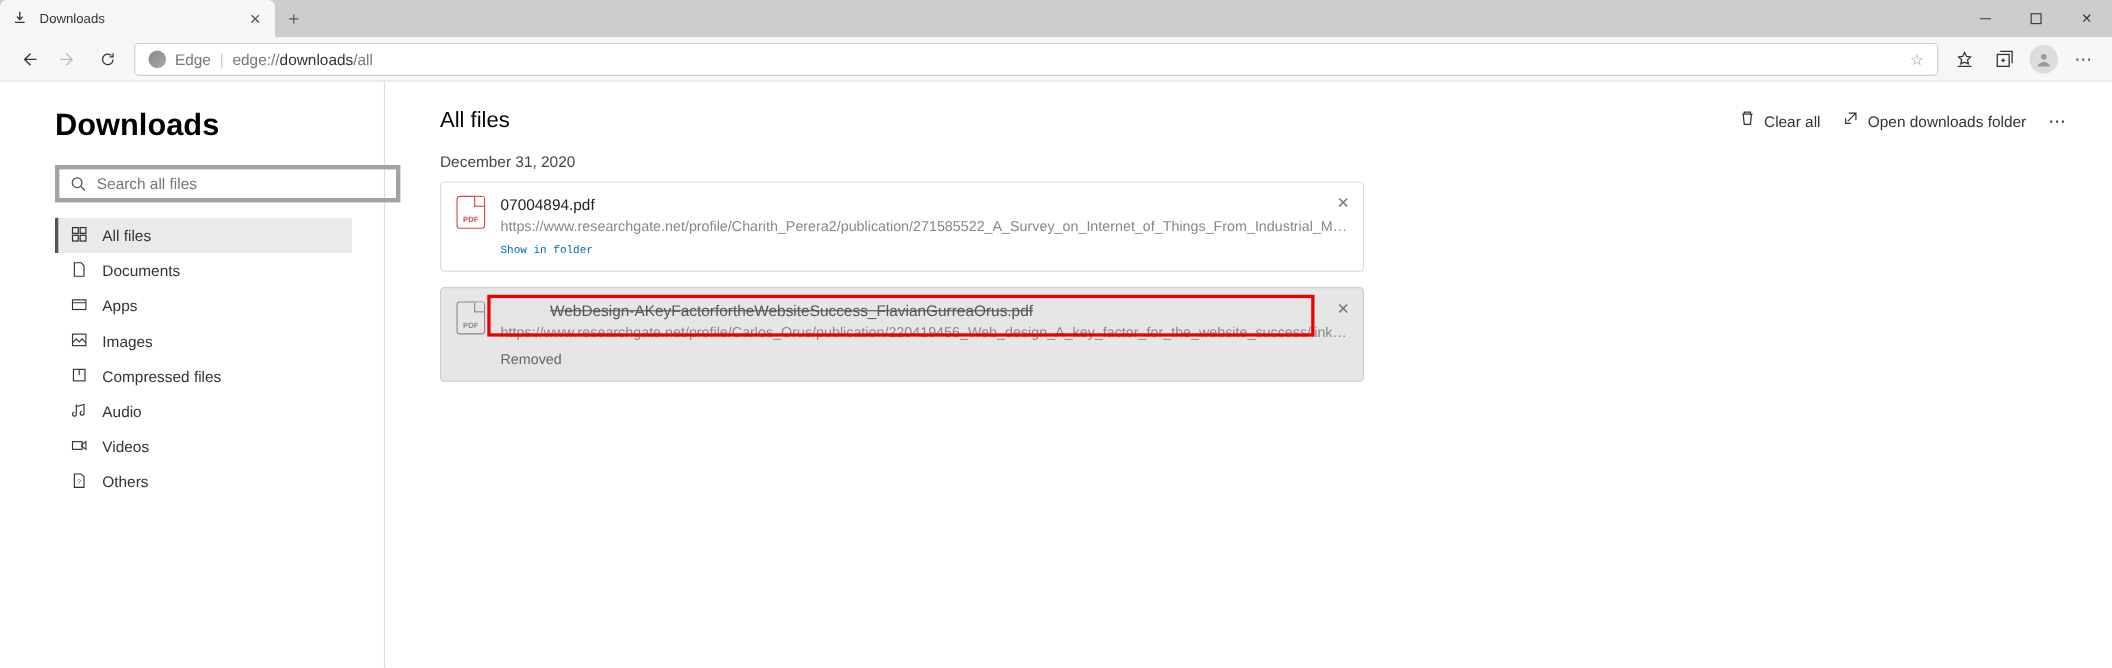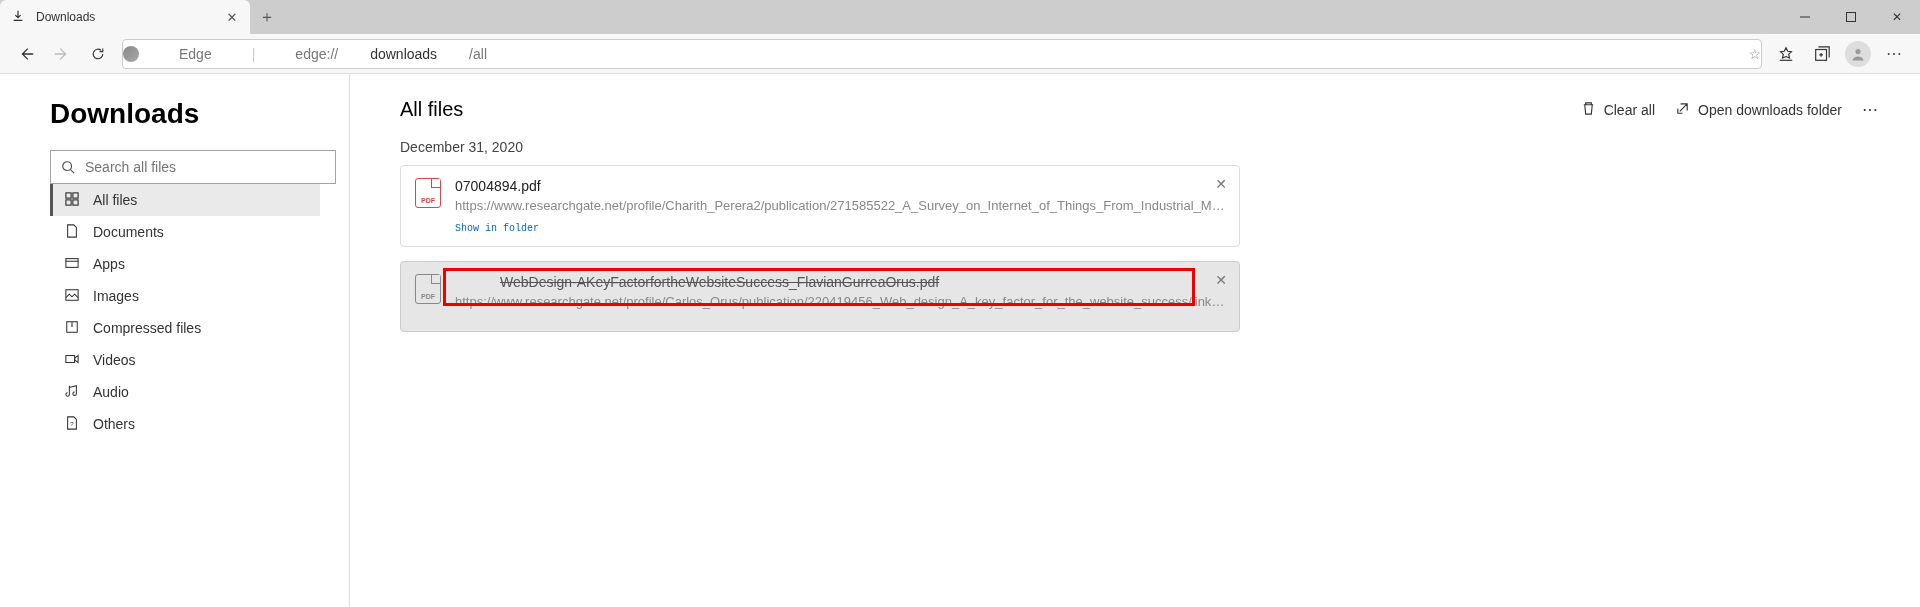--- a/index.html
+++ b/index.html
@@ -13,31 +13,31 @@
   .tab .tab-close { width: 16px; height: 16px; display: flex; align-items: center; justify-content: center; cursor: pointer; color: #555; font-size: 13px; }
   .newtab { width: 34px; height: 34px; display: flex; align-items: center; justify-content: center; color: #555; cursor: pointer; font-size: 16px; }
   .titlebar-spacer { flex: 1; }
   .win-controls { display: flex; }
   .win-btn { width: 46px; height: 34px; display: flex; align-items: center; justify-content: center; color: #333; cursor: pointer; font-size: 12px; }
 
   
   .toolbar { height: 40px; background: #f7f7f7; display: flex; align-items: center; padding: 0 8px; border-bottom: 1px solid #e0e0e0; }
   .tool-btn { width: 36px; height: 32px; display: flex; align-items: center; justify-content: center; color: #555; cursor: pointer; border-radius: 4px; }
   .tool-btn.disabled { color: #bbb; cursor: default; }
-  .addressbar { flex: 1; height: 30px; background: #fff; border: 1px solid #ccc; border-radius: 4px; margin: 0 6px; display: flex; align-items: center; padding: 0 0; font-size: 14px; color: #777; gap: 32px; }
+  .addressbar { flex: 1; height: 30px; background: #fff; border: 1px solid #ccc; border-radius: 4px; margin: 0 6px; display: flex; align-items: center; padding: 0 12px; font-size: 14px; color: #777; }
   .addressbar .edge-icon { width: 16px; height: 16px; border-radius: 50%; background: linear-gradient(135deg,#888,#aaa); margin-right: 8px; }
   .addressbar .url-dark { color: #333; }
   .right-tools { display: flex; align-items: center; }
   .avatar { width: 26px; height: 26px; border-radius: 50%; background: #ddd; display: flex; align-items: center; justify-content: center; font-size: 14px; color: #888; }
 
   
   .content { display: flex; height: calc(607px - 34px - 40px); }
   .sidebar { width: 350px; border-right: 1px solid #ddd; padding: 24px 28px 0 50px; }
   .side-title { font-size: 28px; font-weight: 600; margin-bottom: 20px; }
-  .search-box { height: 34px; border: 1px solid #a3a3a3; display: flex; align-items: center; padding: 0 10px; width: 286px; }
+  .search-box { height: 34px; border: 4px solid #a3a3a3; display: flex; align-items: center; padding: 0 10px; margin-bottom: 14px; width: 314px; }
   .search-box svg { margin-right: 10px; }
   .search-box input { border: none; outline: none; flex: 1; font-size: 14px; color: #555; background: transparent; }
   .cat-list { width: 270px; }
   .cat-item { height: 32px; display: flex; align-items: center; padding: 0 10px; font-size: 14px; color: #333; cursor: pointer; border-left: 3px solid transparent; }
   .cat-item .cat-icon { width: 18px; margin-right: 12px; text-align: center; color: #444; }
   .cat-item.selected { background: #eaeaea; border-left: 3px solid #555; }
 
   .main { flex: 1; padding: 24px 40px 0 50px; position: relative; }
   .main-header { display: flex; align-items: center; margin-bottom: 18px; }
   .main-title { font-size: 20px; font-weight: 400; flex: 1; }
@@ -188,30 +188,30 @@
       </div>
       <div class="cat-item">
         <span class="cat-icon"><svg width="14" height="14" viewBox="0 0 16 16" fill="none" stroke="#333" stroke-width="1.2">
               <rect x="2" y="2" width="12" height="12"></rect>
               <line x1="8" y1="2" x2="8" y2="8"></line>
             </svg></span>
         <span>Compressed files</span>
       </div>
       <div class="cat-item">
         <span class="cat-icon"><svg width="14" height="14" viewBox="0 0 16 16" fill="none" stroke="#333" stroke-width="1.2">
+              <path d="M5 2v10a2 2 0 1 1-2-2M5 4l8-2v9a2 2 0 1 1-2-2"></path>
+            </svg></span>
+        <span>Audio</span>
+      </div>
+      <div class="cat-item">
+        <span class="cat-icon"><svg width="14" height="14" viewBox="0 0 16 16" fill="none" stroke="#333" stroke-width="1.2">
               <rect x="1" y="4" width="10" height="8"></rect>
               <path d="M11 7l4-3v8l-4-3z"></path>
             </svg></span>
         <span>Videos</span>
-      </div>
-      <div class="cat-item">
-        <span class="cat-icon"><svg width="14" height="14" viewBox="0 0 16 16" fill="none" stroke="#333" stroke-width="1.2">
-              <path d="M5 2v10a2 2 0 1 1-2-2M5 4l8-2v9a2 2 0 1 1-2-2"></path>
-            </svg></span>
-        <span>Audio</span>
       </div>
       <div class="cat-item">
         <span class="cat-icon"><svg width="14" height="14" viewBox="0 0 16 16" fill="none" stroke="#333" stroke-width="1.2">
               <path d="M3 1h7l3 3v11H3z"></path>
               <text x="6" y="11" font-size="7" fill="#333" stroke="none">?</text>
             </svg></span>
         <span>Others</span>
       </div>
     </div>
   </div>
@@ -244,19 +244,20 @@
         <div class="faction">Show in folder</div>
       </div>
       <div class="card-close">✕</div>
     </div>
 
     <div class="card removed">
       <div class="pdf-icon grey">PDF</div>
       <div class="card-body">
         <div class="fname">WebDesign-AKeyFactorfortheWebsiteSuccess_FlavianGurreaOrus.pdf</div>
         <div class="furl">https://www.researchgate.net/profile/Carlos_Orus/publication/220419456_Web_design_A_key_factor_for_the_website_success/links/56a...</div>
+        <div class="fstatus">Removed</div>
       </div>
       <div class="card-close">✕</div>
 
       <div class="red-box" style="left:42px; top:6px; width:752px; height:38px;"></div>
     </div>
   </div>
 </div>
 
 </body></html>

